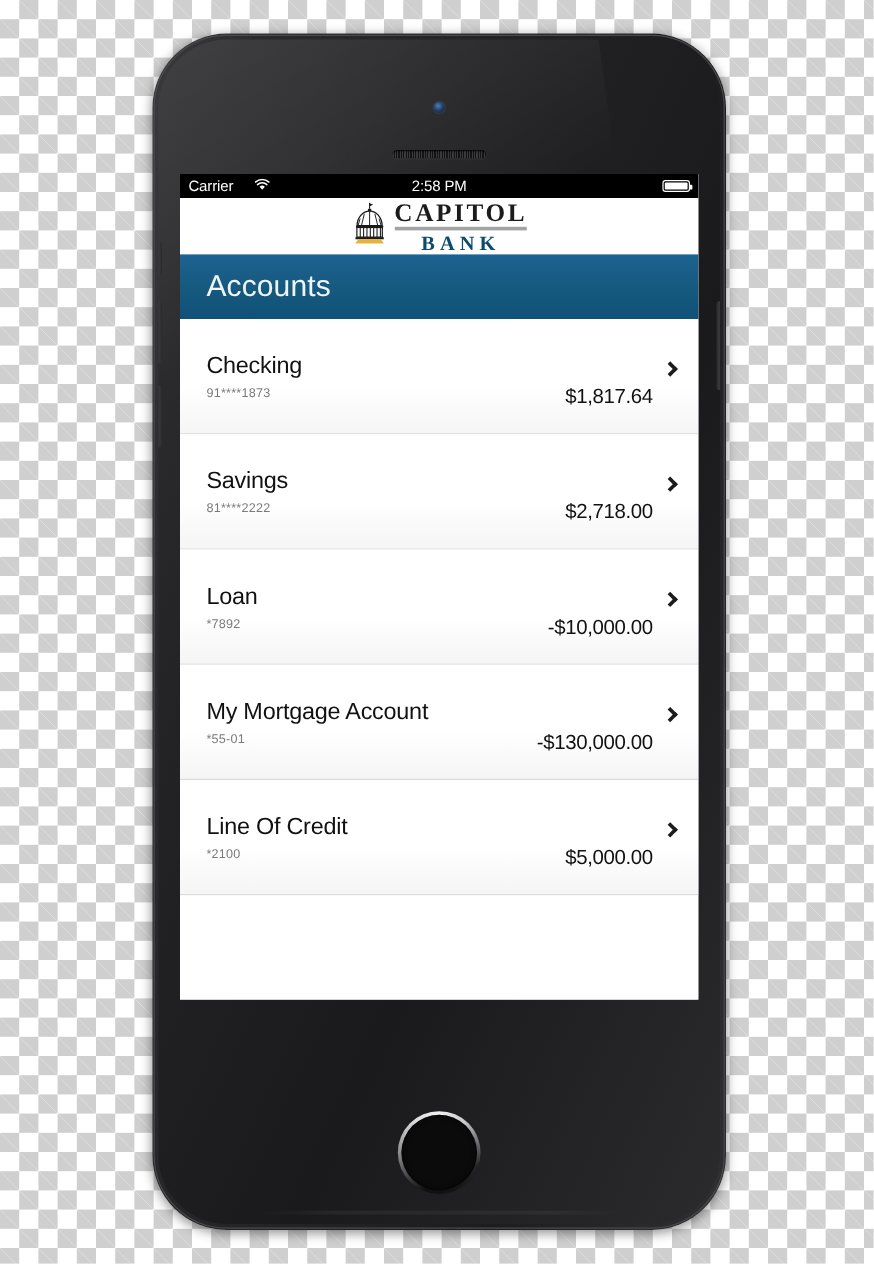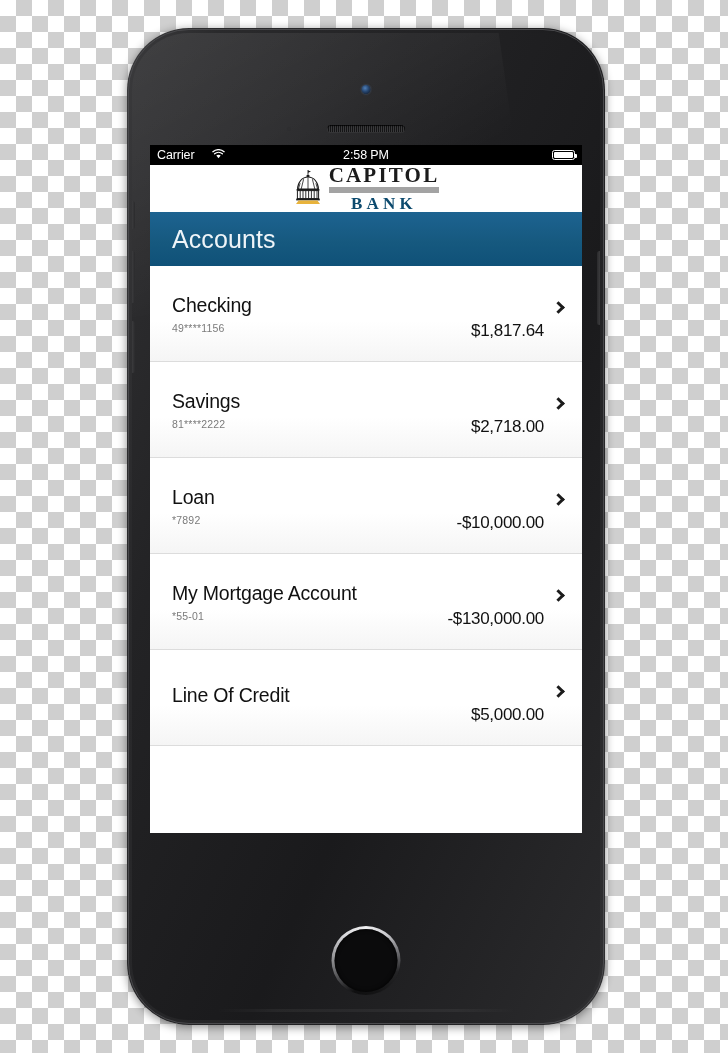--- a/index.html
+++ b/index.html
@@ -161,21 +161,21 @@
     align-items: center;
     justify-content: center;
   }
   .logo { display: flex; align-items: center; gap: 6px; }
   .logo-text { line-height: 1; }
   .logo-capitol {
     font-size: 21px;
     font-weight: bold;
     letter-spacing: 2.2px;
     color: #1b1b1b;
-    border-bottom: 6px solid #a3a3a3;
+    border-bottom: 3px solid #a3a3a3;
     padding-bottom: 1px;
     font-family: "Liberation Serif", serif;
   }
   .logo-bank {
     font-size: 17px;
     font-weight: bold;
     letter-spacing: 4.2px;
     color: #0c4a6e;
     text-align: center;
     margin-top: 2px;
@@ -378,21 +378,21 @@
 
       <div class="titlebar">
         <span class="title-text">Accounts</span>
       </div>
 
       <div class="acct-list">
 
         <div class="acct-row">
           <div class="acct-main">
             <div class="acct-name">Checking</div>
-            <div class="acct-num">49****1156</div>
+            <div class="acct-num">91****1873</div>
           </div>
           <div class="acct-right">
             <div class="acct-bal">$1,817.64</div>
             <div class="chev"></div>
           </div>
         </div>
 
         <div class="acct-row">
           <div class="acct-main">
             <div class="acct-name">Savings</div>
@@ -422,20 +422,21 @@
           </div>
           <div class="acct-right">
             <div class="acct-bal">-$130,000.00</div>
             <div class="chev"></div>
           </div>
         </div>
 
         <div class="acct-row">
           <div class="acct-main">
             <div class="acct-name">Line Of Credit</div>
+            <div class="acct-num">*2100</div>
           </div>
           <div class="acct-right">
             <div class="acct-bal">$5,000.00</div>
             <div class="chev"></div>
           </div>
         </div>
 
       </div>
 
       <div class="acct-filler" style="height:116px;"></div>

